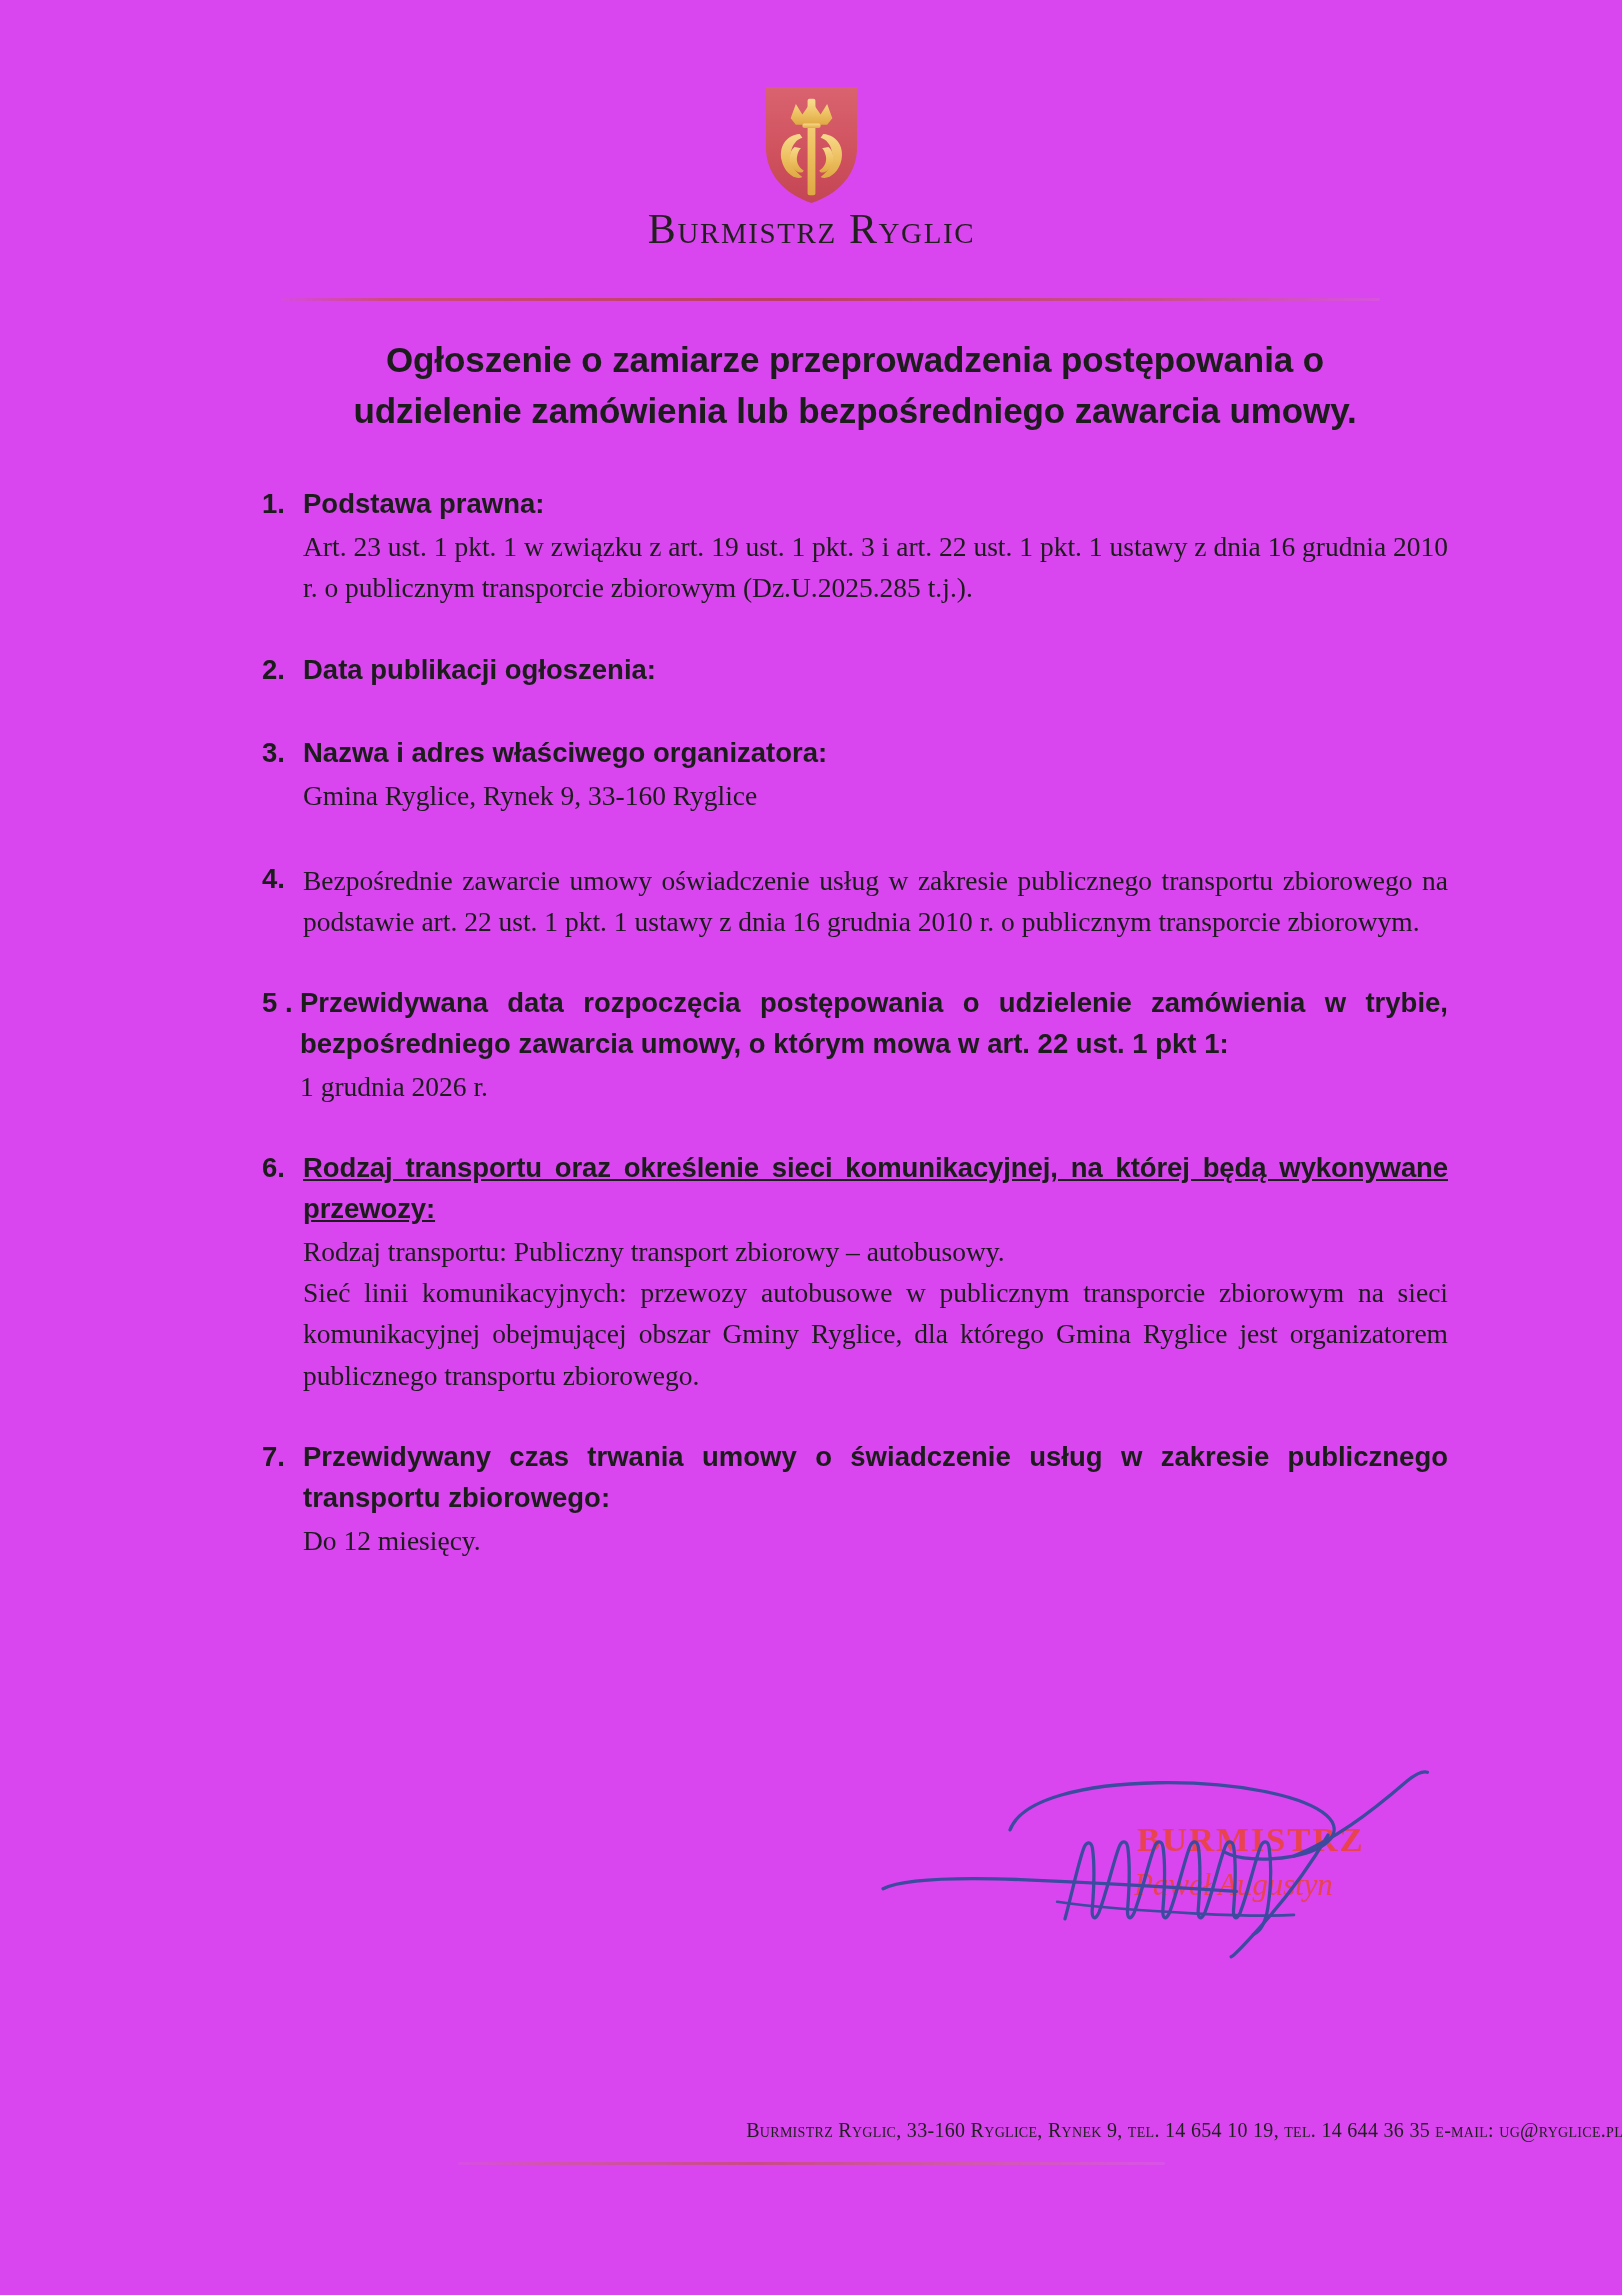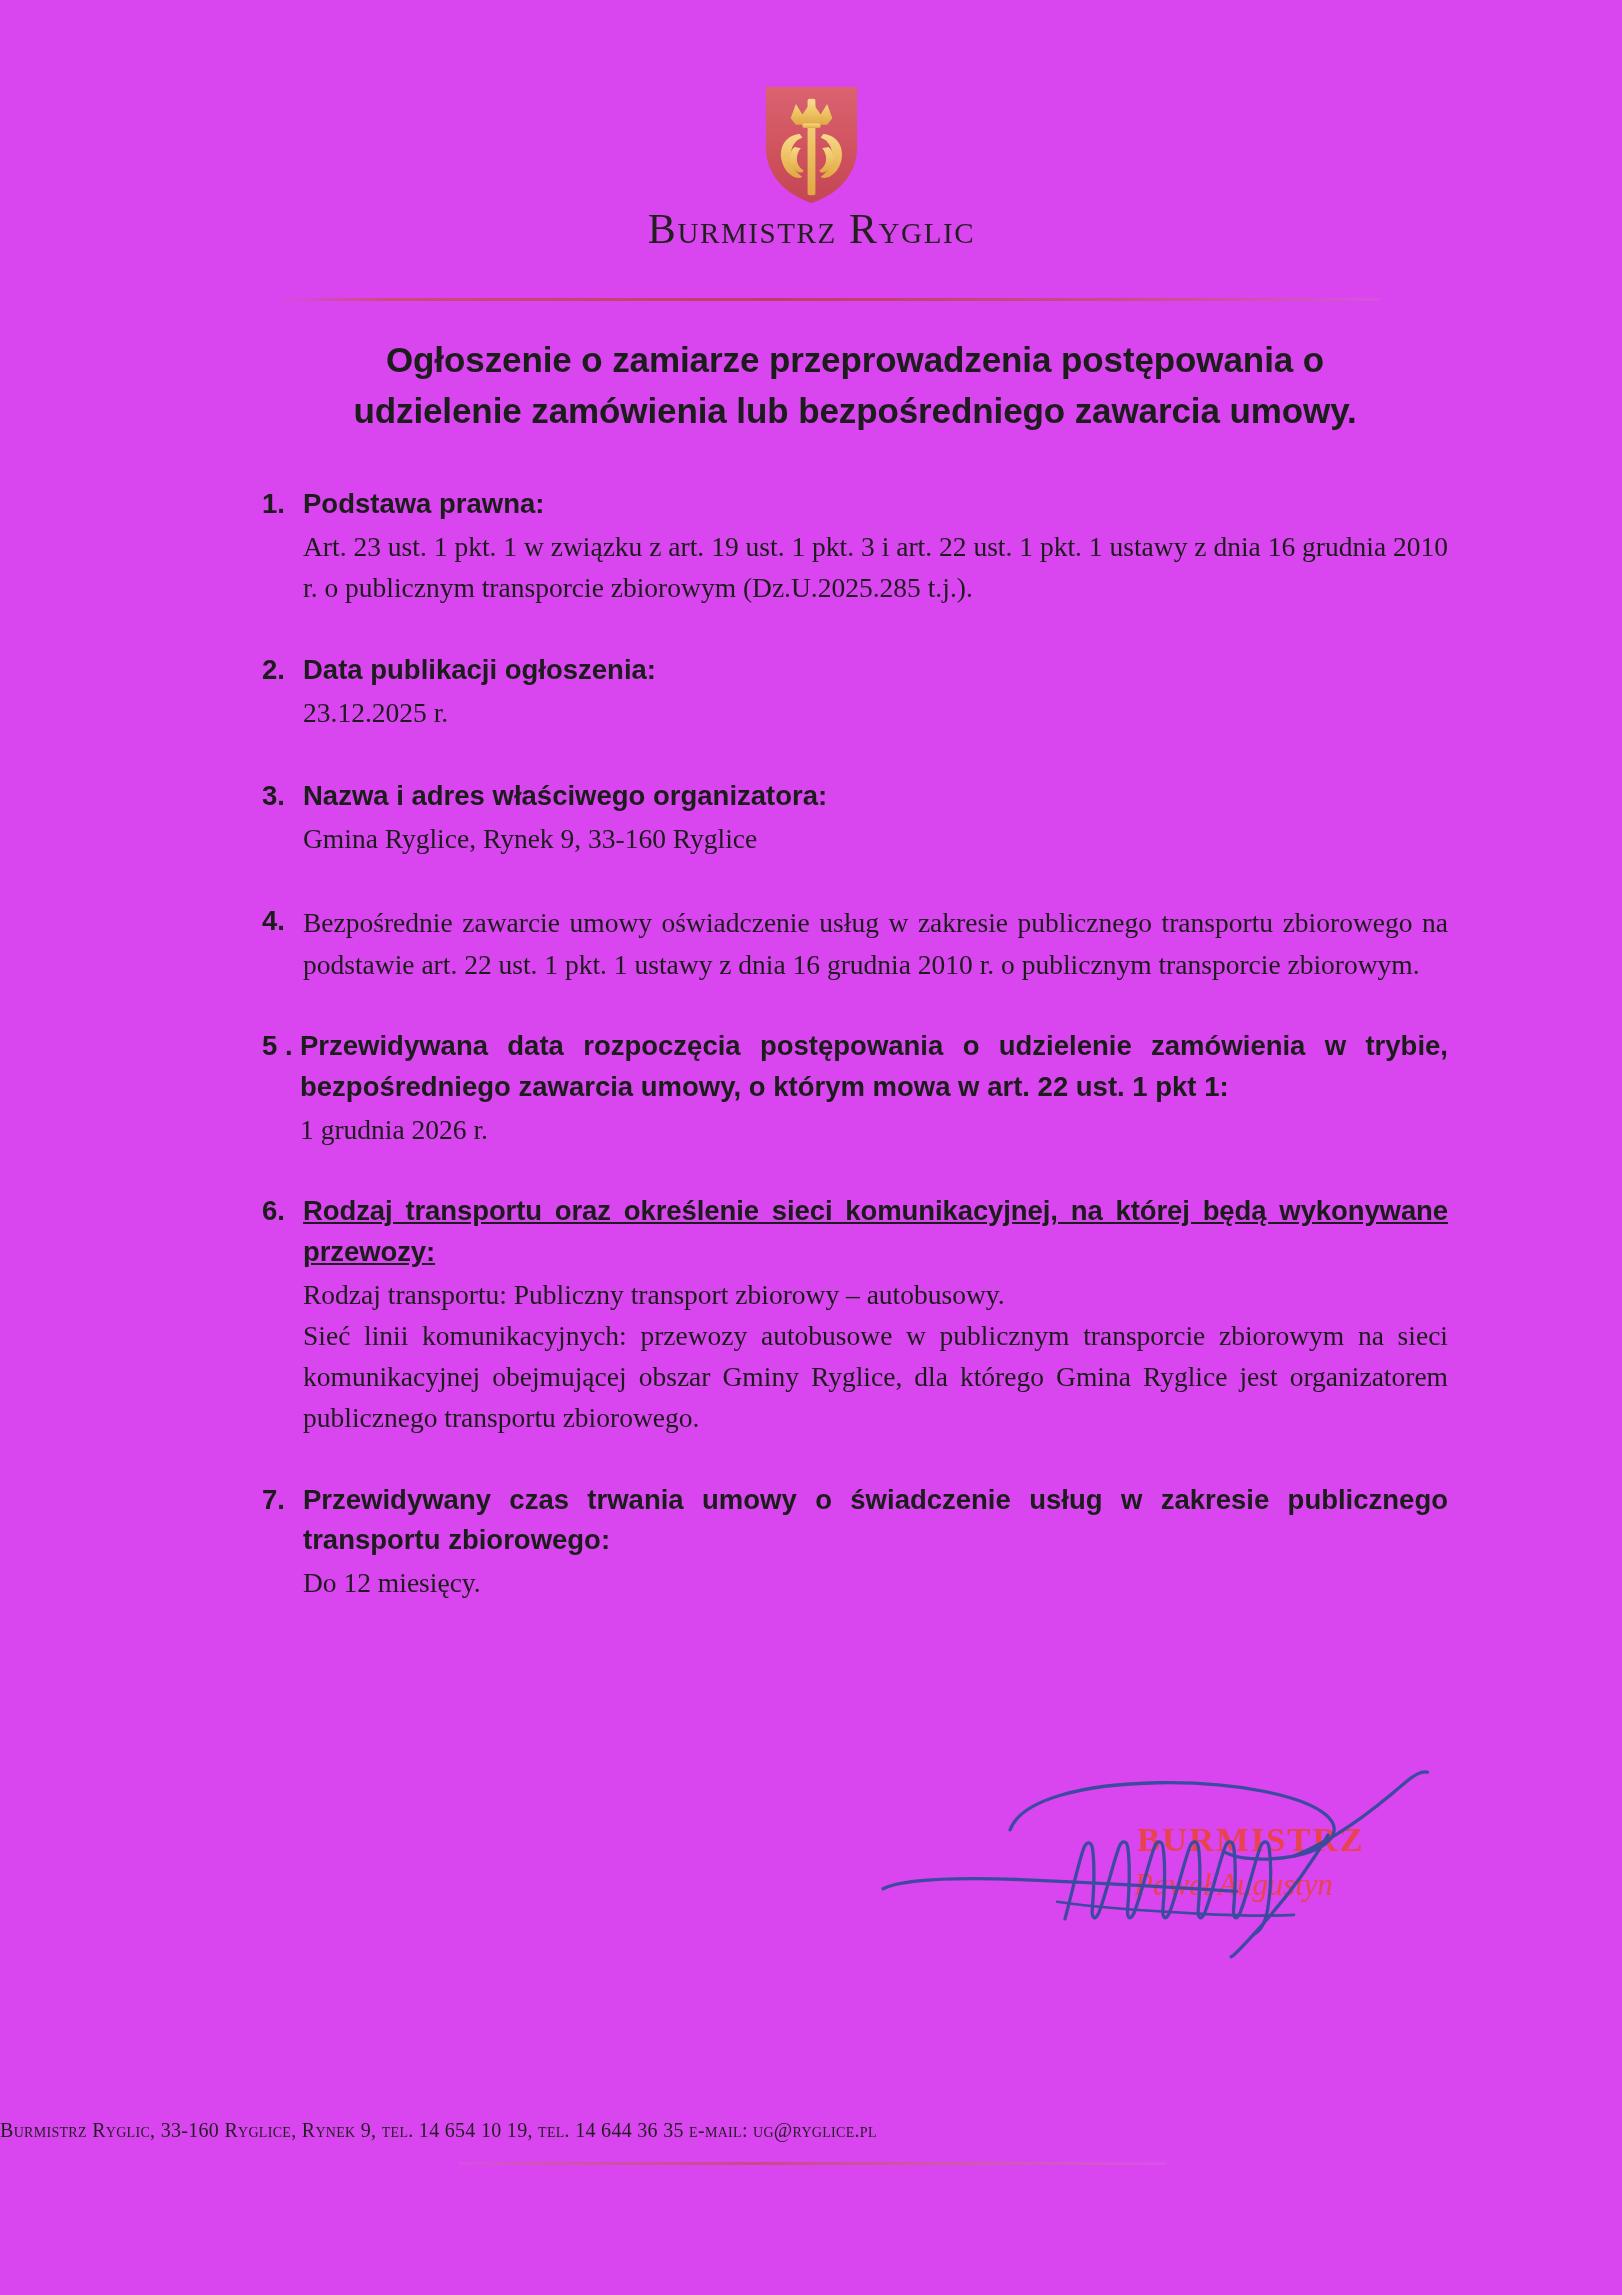--- a/index.html
+++ b/index.html
@@ -138,21 +138,21 @@
     height: 216px;
   }
   .sig-svg { display: block; }
 
   
   .footer {
     position: absolute;
     left: 0;
     top: 2119px;
     width: 1623px;
-    text-align: left;
+    text-align: right;
   }
   .footer-line {
     font-family: "Liberation Serif", serif;
     font-variant: small-caps;
     font-size: 20px;
     letter-spacing: 0.3px;
     color: #1f1f1f;
     white-space: nowrap;
   }
   .footer-rule {
@@ -224,21 +224,20 @@
       <div class="clause-body">
         <div class="clause-head">Podstawa prawna:</div>
         <div class="clause-text">Art. 23 ust. 1 pkt. 1 w związku z art. 19 ust. 1 pkt. 3 i art. 22 ust. 1 pkt. 1 ustawy z dnia 16 grudnia 2010 r. o publicznym transporcie zbiorowym (Dz.U.2025.285 t.j.).</div>
       </div>
     </div>
 
     <div class="clause" id="clause-2">
       <div class="clause-num">2.</div>
       <div class="clause-body">
         <div class="clause-head">Data publikacji ogłoszenia:</div>
-        <div class="clause-text nojust">23.12.2025 r.</div>
       </div>
     </div>
 
     <div class="clause" id="clause-3">
       <div class="clause-num">3.</div>
       <div class="clause-body">
         <div class="clause-head">Nazwa i adres właściwego organizatora:</div>
         <div class="clause-text nojust">Gmina Ryglice, Rynek 9, 33-160 Ryglice</div>
       </div>
     </div>

